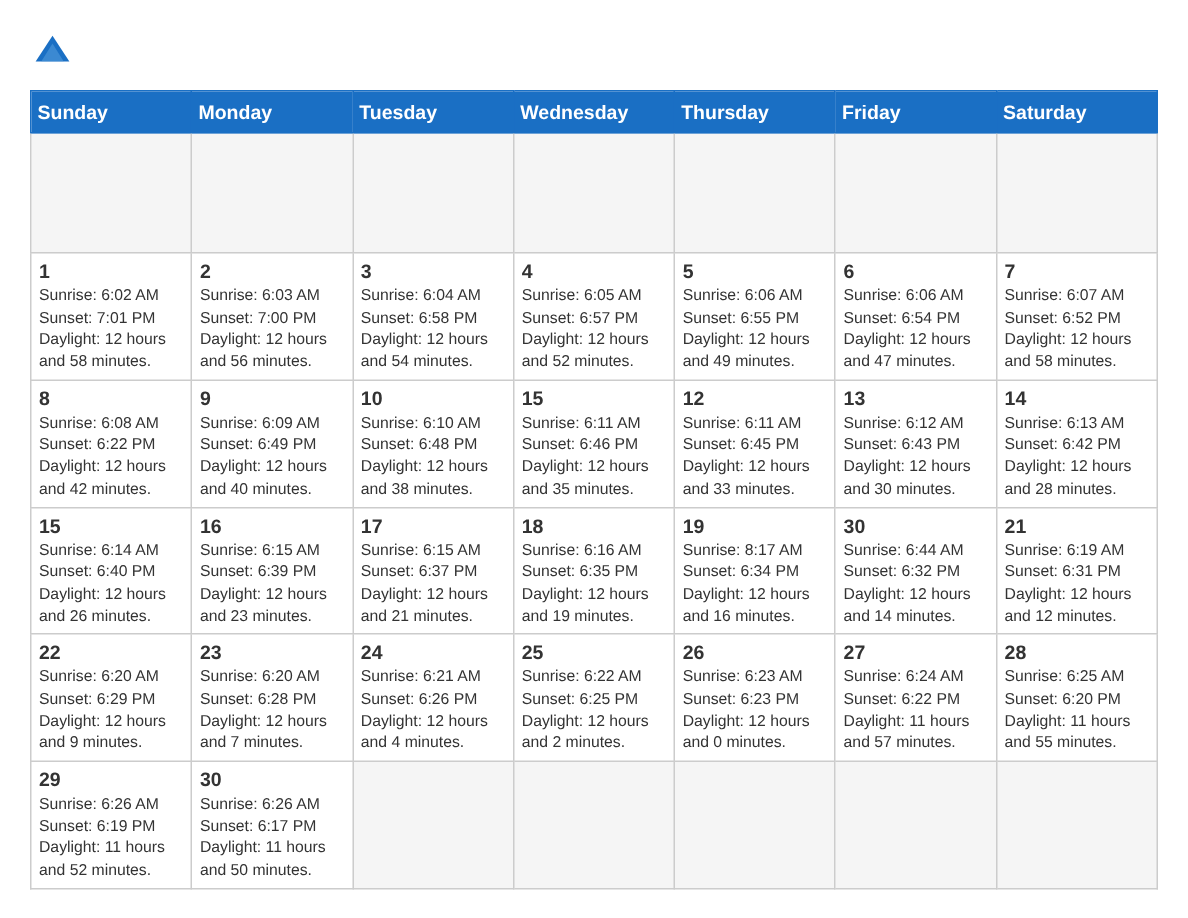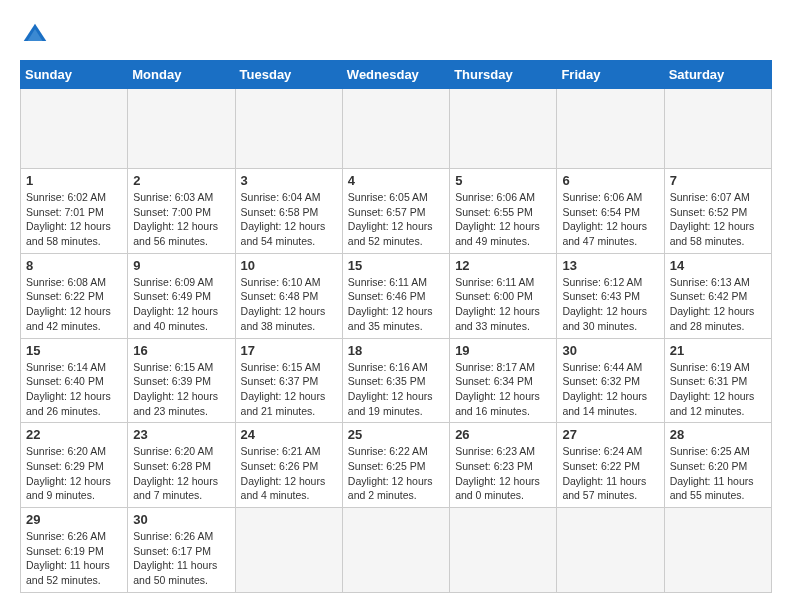--- a/index.html
+++ b/index.html
@@ -218,21 +218,21 @@
         <div class="cell-text">
           <span>Sunrise: 6:11 AM</span><br>
           <span>Sunset: 6:46 PM</span><br>
           <span>Daylight: 12 hours and 35 minutes.</span>
         </div>
       </td>
         <td>
         <span class="day-num">12</span>
         <div class="cell-text">
           <span>Sunrise: 6:11 AM</span><br>
-          <span>Sunset: 6:00 PM</span><br>
+          <span>Sunset: 6:45 PM</span><br>
           <span>Daylight: 12 hours and 33 minutes.</span>
         </div>
       </td>
         <td>
         <span class="day-num">13</span>
         <div class="cell-text">
           <span>Sunrise: 6:12 AM</span><br>
           <span>Sunset: 6:43 PM</span><br>
           <span>Daylight: 12 hours and 30 minutes.</span>
         </div>

